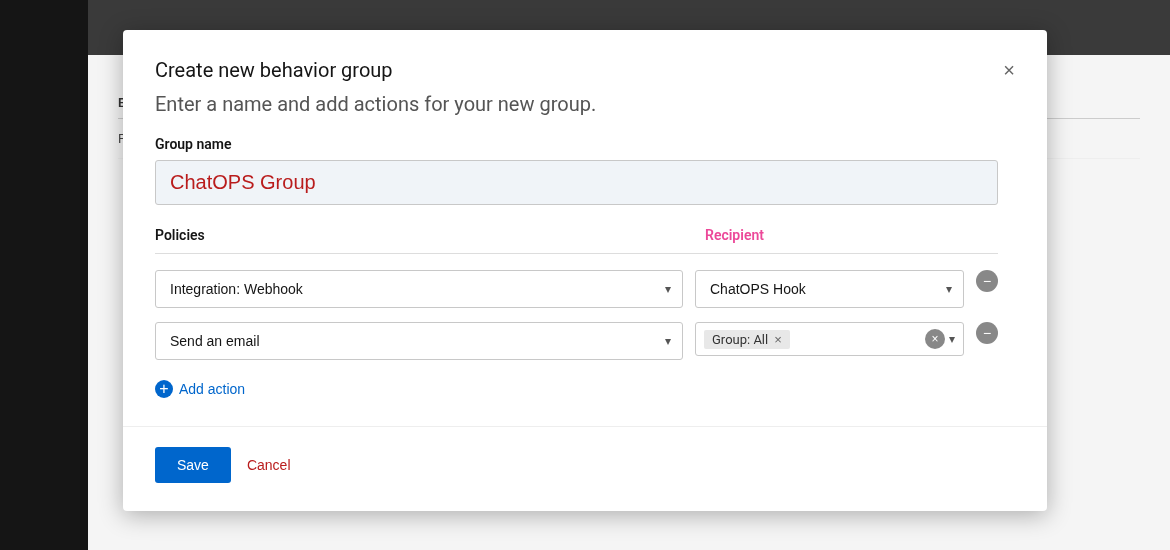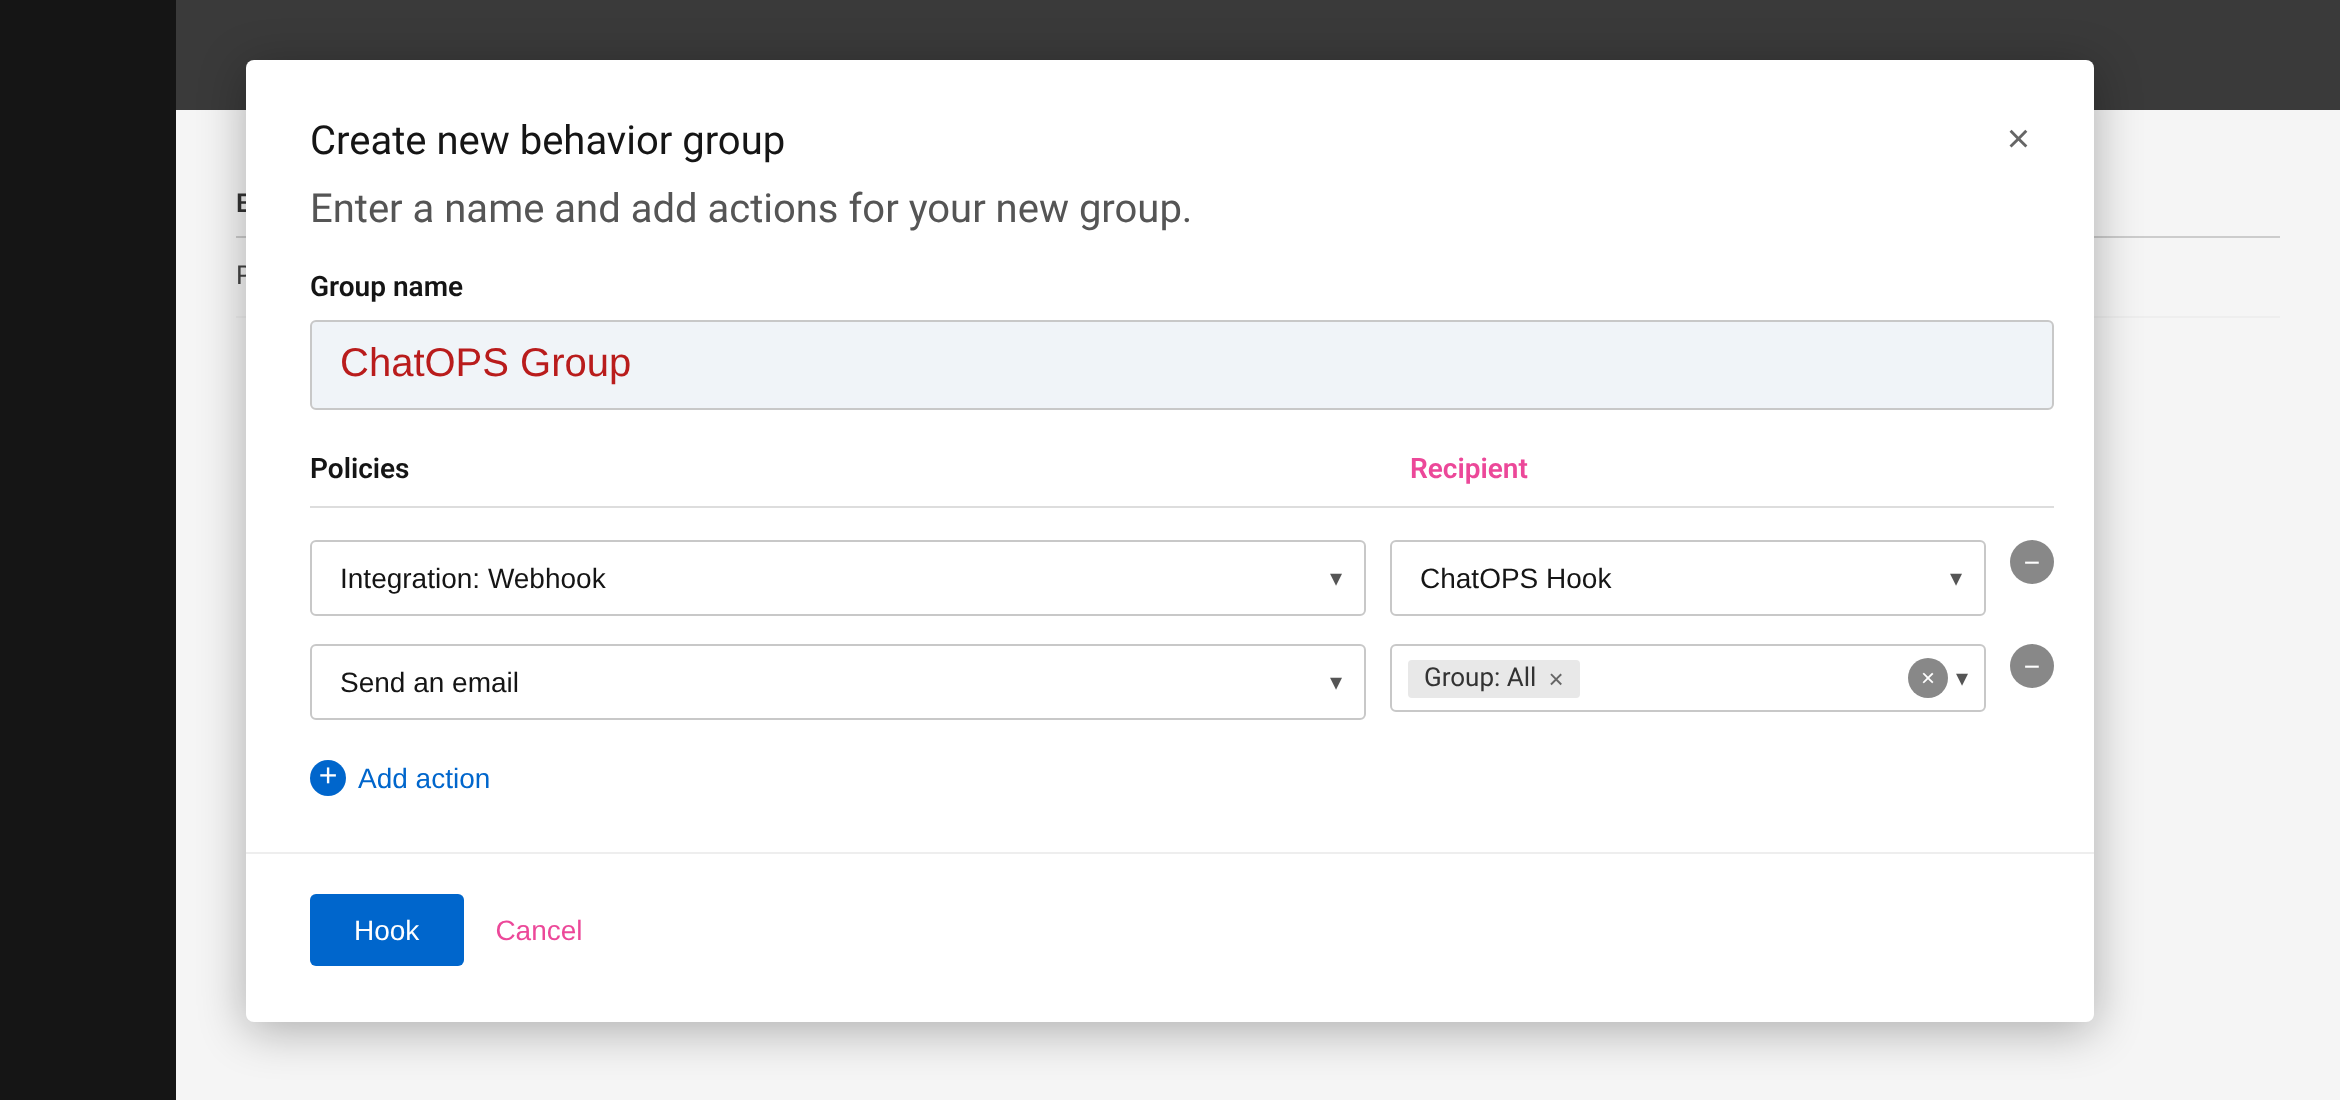--- a/index.html
+++ b/index.html
@@ -57,21 +57,21 @@
       margin-top: 2px;
     }
 
     .modal-subtitle {
       padding: 10px 32px 0 32px;
       color: #555;
       font-size: 20px;
     }
 
     .modal-body {
-      padding: 20px 20px 28px 32px;
+      padding: 20px 49px 28px 32px;
     }
 
     .field-label {
       font-size: 14px;
       font-weight: 600;
       color: #151515;
       margin-bottom: 8px;
     }
 
     .group-name-input {
@@ -295,21 +295,21 @@
       border-radius: 3px;
       padding: 10px 22px;
       font-size: 14px;
       font-weight: 500;
       cursor: pointer;
     }
 
     .cancel-btn {
       background: none;
       border: none;
-      color: #ec4899;
+      color: #b91c1c;
       font-size: 14px;
       cursor: pointer;
       padding: 10px 4px;
       text-align: right;
     }
 
     
     .page-bg {
       position: absolute;
       inset: 0;
@@ -464,18 +464,18 @@
         
         <button class="add-action-btn">
           <span class="add-icon">+</span>
           <span>Add action</span>
         </button>
 
       </div>
     </div>
 
     <div class="modal-footer">
-      <button class="save-btn">Hook</button>
+      <button class="save-btn">Save</button>
       <button class="cancel-btn">Cancel</button>
     </div>
 
   </div>
 </div>
 
 </body></html>

